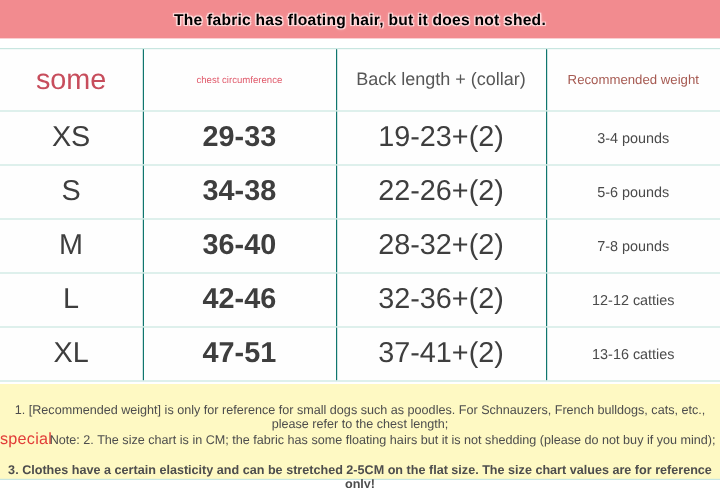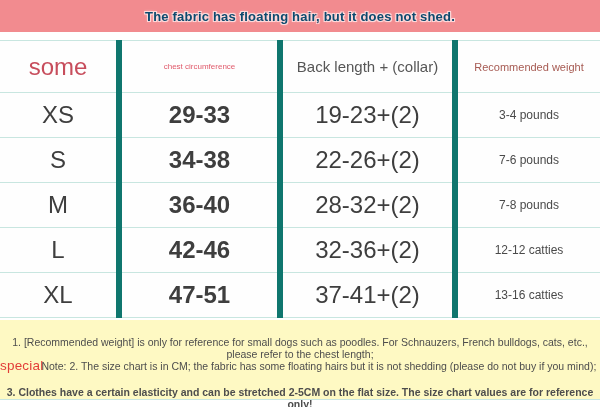--- a/index.html
+++ b/index.html
@@ -22,21 +22,21 @@
     height: 32px;
     background: #f28b8f;
     display: flex;
     align-items: center;
     justify-content: center;
   }
   .banner span {
     font-size: 13px;
     font-weight: bold;
     letter-spacing: 0.2px;
-    color: #0c4a6e;
+    color: #000000;
     text-shadow:
       -1px -1px 0 #ffd9da, 1px -1px 0 #ffd9da,
       -1px 1px 0 #ffd9da, 1px 1px 0 #ffd9da,
       0 0 3px #ffffff;
   }
 
   
   table.size-table {
     position: absolute;
     top: 40px; left: 0;
@@ -45,21 +45,21 @@
     table-layout: fixed;
   }
   .size-table th, .size-table td {
     border-top: 1px solid #c8e6e0;
     border-bottom: 1px solid #c8e6e0;
     text-align: center;
     vertical-align: middle;
     background: #fefefe;
   }
   .size-table th + th, .size-table td + td {
-    border-left: 6px solid #0f766e;
+    border-left: 1px solid #0f766e;
   }
   .size-table tr.header-row th { height: 52px; font-weight: normal; }
   .size-table tr.data-row td { height: 45px; }
 
   .col-size   { width: 119px; }
   .col-chest  { width: 161px; }
   .col-back   { width: 175px; }
   .col-weight { width: 145px; }
 
   th.col-size   { font-size: 24px; color: #c74d5c; }
@@ -116,21 +116,21 @@
       <tr class="data-row">
         <td class="cell-size col-size">XS</td>
         <td class="cell-chest col-chest">29-33</td>
         <td class="cell-back col-back">19-23+(2)</td>
         <td class="cell-weight col-weight">3-4 pounds</td>
       </tr>
       <tr class="data-row">
         <td class="cell-size col-size">S</td>
         <td class="cell-chest col-chest">34-38</td>
         <td class="cell-back col-back">22-26+(2)</td>
-        <td class="cell-weight col-weight">7-6 pounds</td>
+        <td class="cell-weight col-weight">5-6 pounds</td>
       </tr>
       <tr class="data-row">
         <td class="cell-size col-size">M</td>
         <td class="cell-chest col-chest">36-40</td>
         <td class="cell-back col-back">28-32+(2)</td>
         <td class="cell-weight col-weight">7-8 pounds</td>
       </tr>
       <tr class="data-row">
         <td class="cell-size col-size">L</td>
         <td class="cell-chest col-chest">42-46</td>

